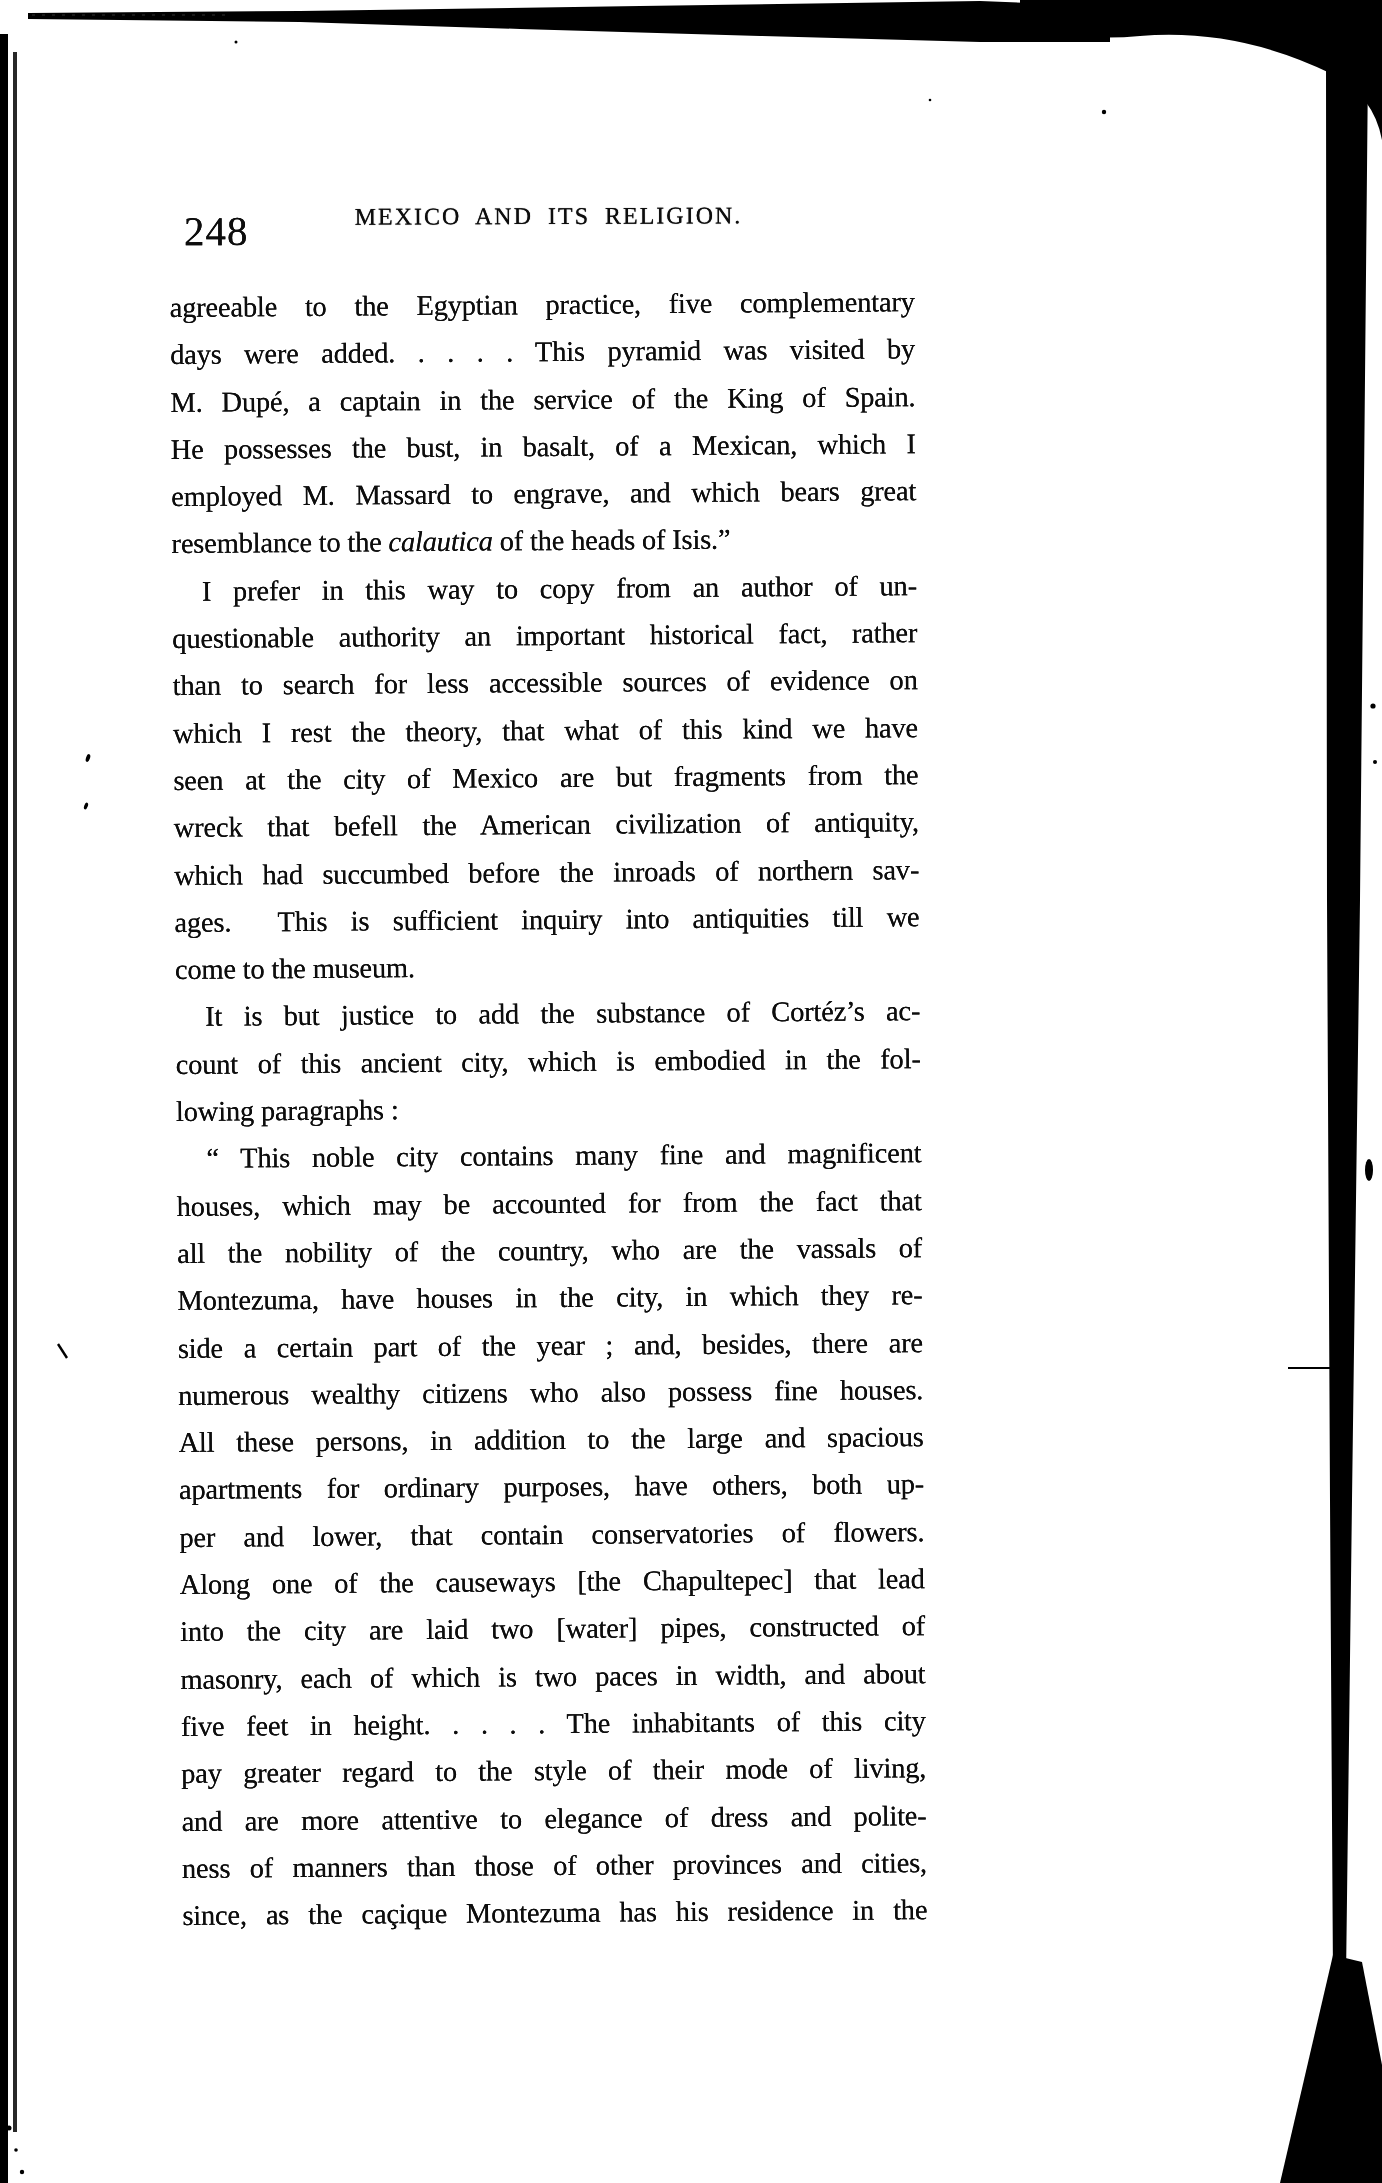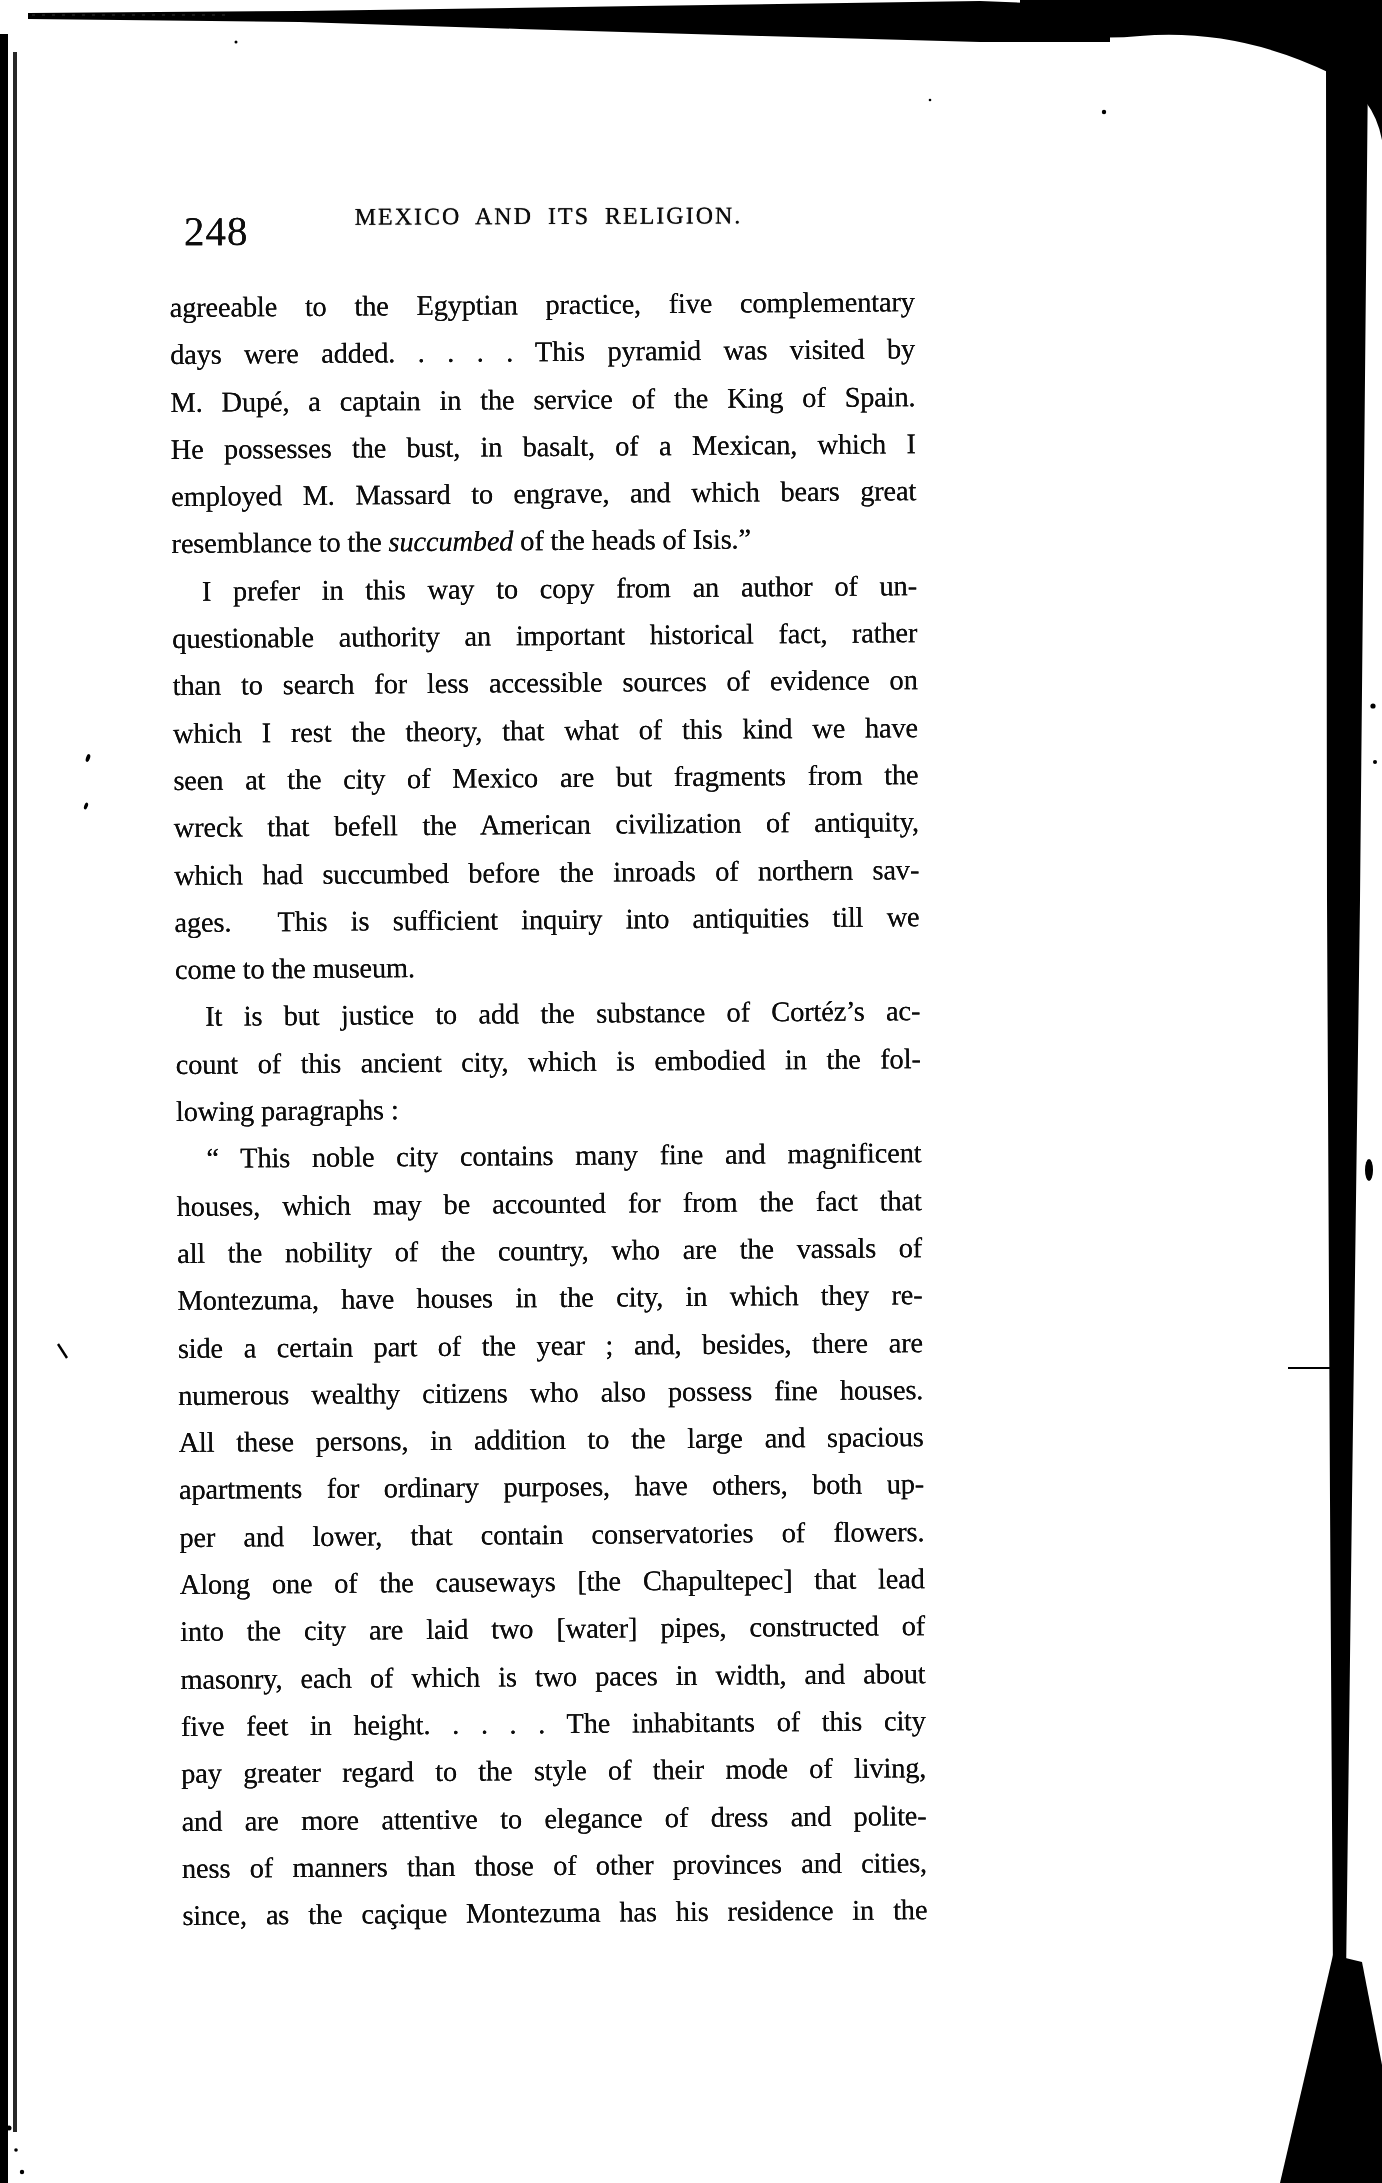--- a/index.html
+++ b/index.html
@@ -82,21 +82,21 @@
     <span class="pagenum">248</span>
     <span class="running-title">MEXICO AND ITS RELIGION.</span>
   </div>
 
   <div class="text-block" id="text-block">
       <div class="line"><span>agreeable to the Egyptian practice, five complementary</span></div>
       <div class="line"><span>days were added. . . . . This pyramid was visited by</span></div>
       <div class="line"><span>M. Dupé, a captain in the service of the King of Spain.</span></div>
       <div class="line"><span>He possesses the bust, in basalt, of a Mexican, which I</span></div>
       <div class="line"><span>employed M. Massard to engrave, and which bears great</span></div>
-      <div class="line last"><span>resemblance to the </span><i>succumbed</i><span> of the heads of Isis.”</span></div>
+      <div class="line last"><span>resemblance to the </span><i>calautica</i><span> of the heads of Isis.”</span></div>
       <div class="line indent"><span>I prefer in this way to copy from an author of un-</span></div>
       <div class="line"><span>questionable authority an important historical fact, rather</span></div>
       <div class="line"><span>than to search for less accessible sources of evidence on</span></div>
       <div class="line"><span>which I rest the theory, that what of this kind we have</span></div>
       <div class="line"><span>seen at the city of Mexico are but fragments from the</span></div>
       <div class="line"><span>wreck that befell the American civilization of antiquity,</span></div>
       <div class="line"><span>which had succumbed before the inroads of northern sav-</span></div>
       <div class="line"><span>ages.&nbsp; This is sufficient inquiry into antiquities till we</span></div>
       <div class="line last"><span>come to the museum.</span></div>
       <div class="line indent"><span>It is but justice to add the substance of Cortéz’s ac-</span></div>

